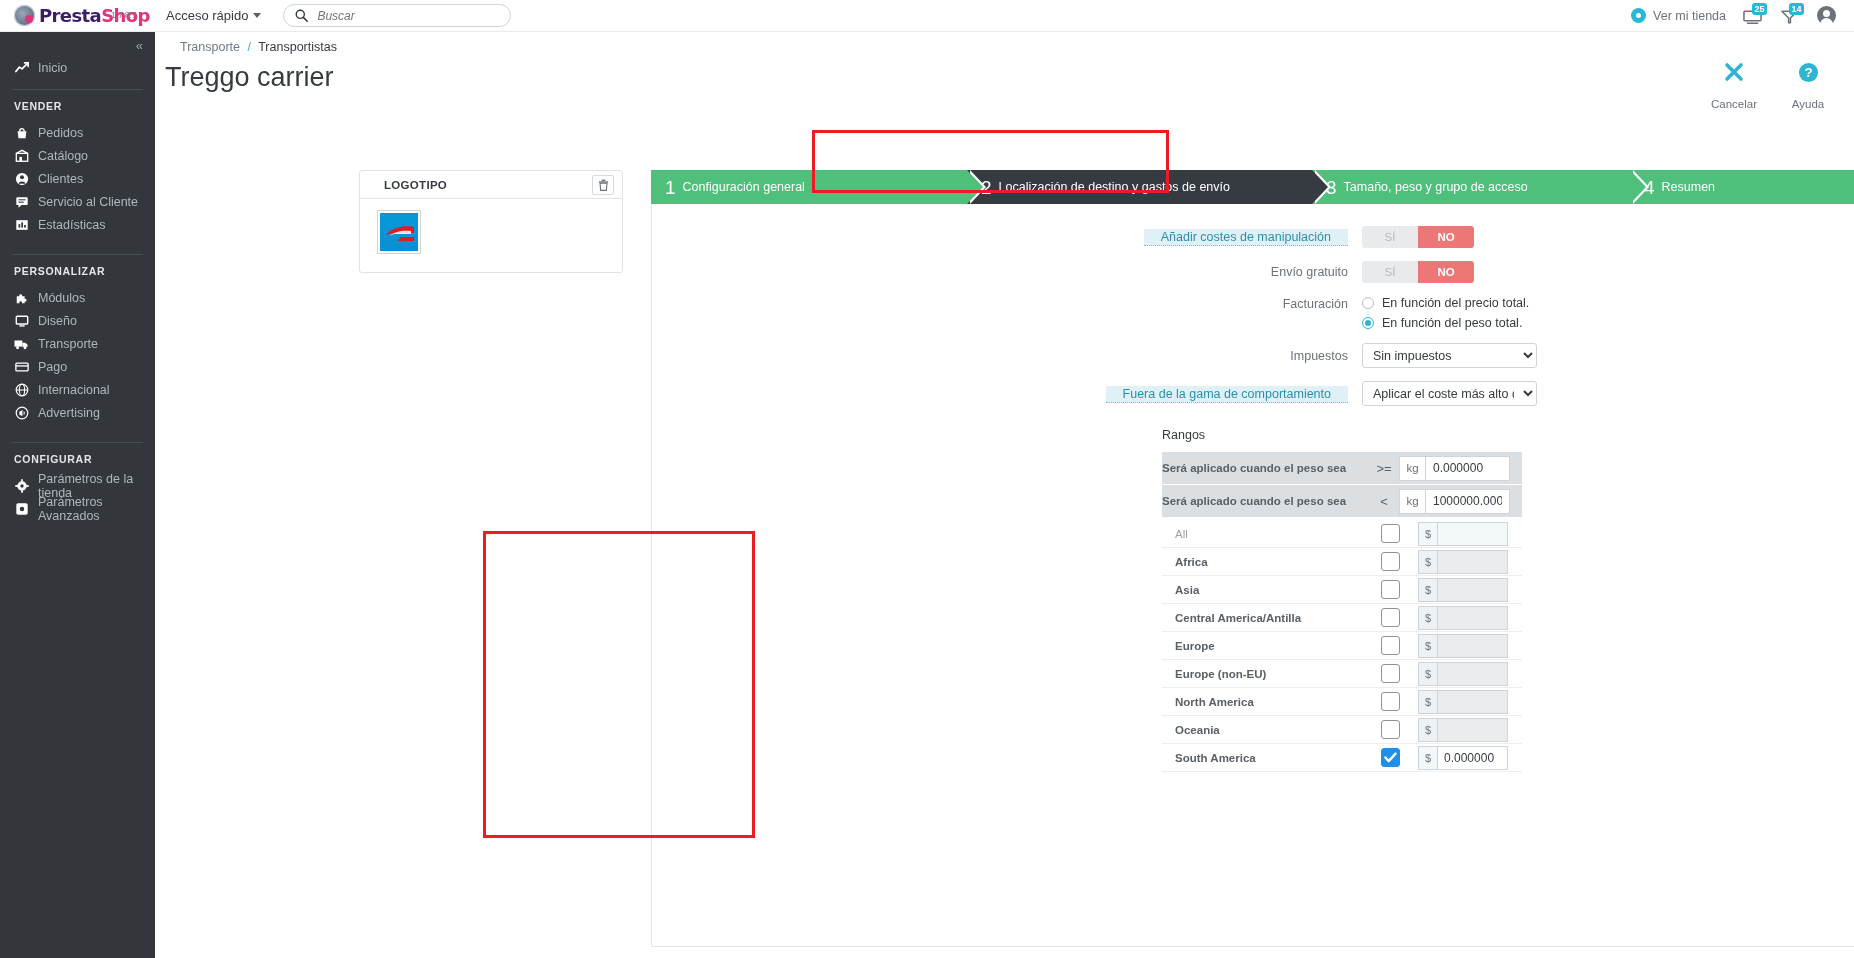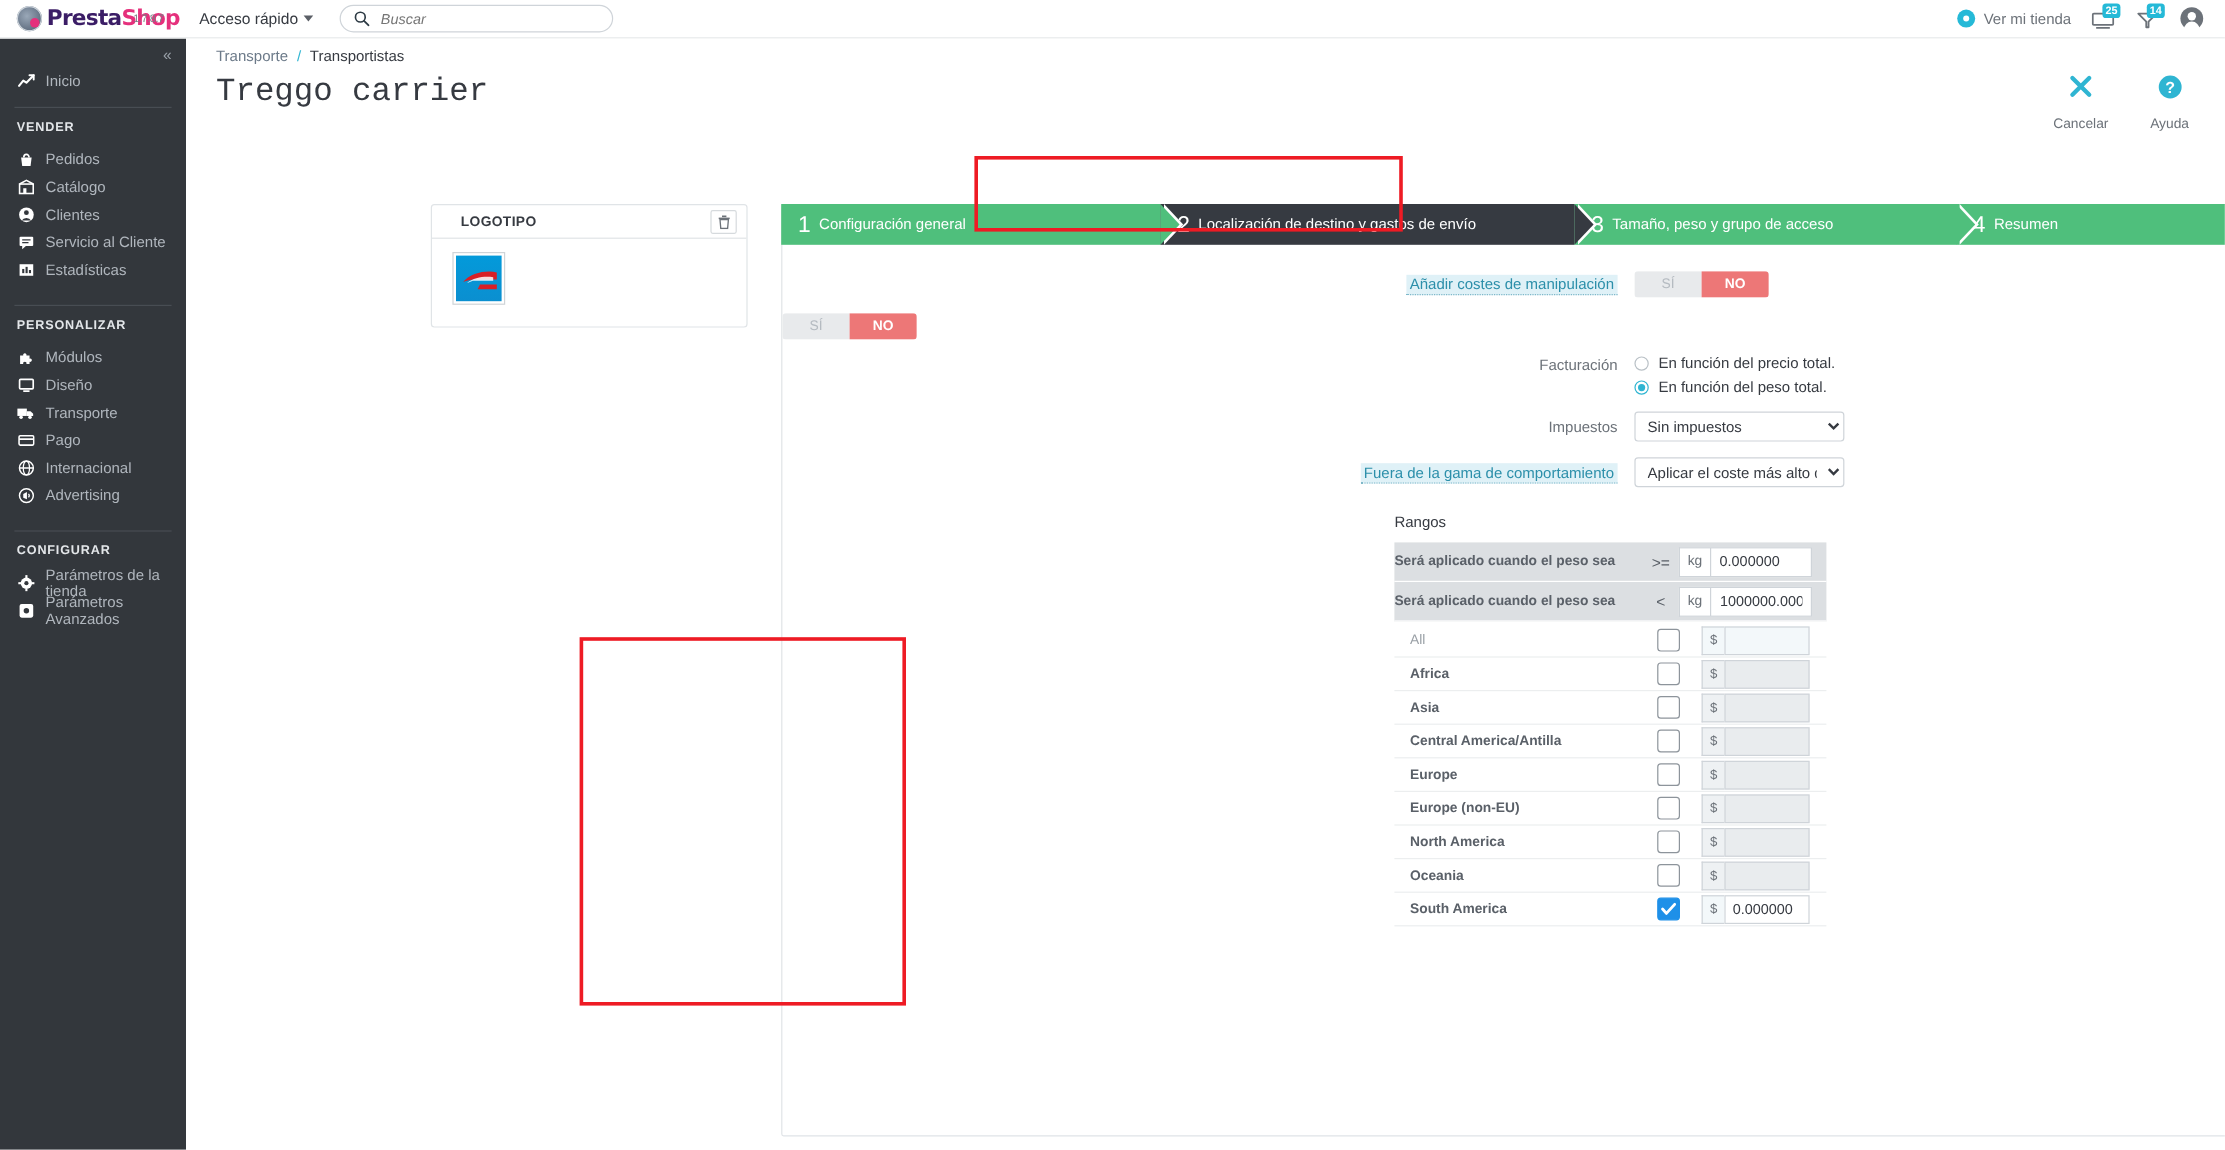--- a/index.html
+++ b/index.html
@@ -145,23 +145,23 @@
     position: absolute; left: 155px; top: 32px;
     width: 1699px; height: 926px;
     background: #fff; overflow: hidden;
   }
   #breadcrumb {
     margin: 8px 0 0 25px; font-size: 12.5px; color: #6c7a89;
   }
   #breadcrumb .sep { color: #2fb5d2; margin: 0 4px; }
   #breadcrumb .current { color: #363a41; }
   #page-title {
-    margin: 8px 0 0 25px;
+    margin: 8px 0 0 10px;
     font-size: 27px; font-weight: normal; color: #363a41;
-    font-family: Liberation Mono, monospace;
+    font-family: Liberation Sans, sans-serif;
   }
   #toolbar-actions {
     position: absolute; right: 22px; top: 26px;
     display: flex; gap: 26px;
   }
   .tb-action { text-align: center; cursor: pointer; width: 48px; }
   .tb-action .tb-ico { height: 28px; display: flex; align-items: center; justify-content: center; }
   .tb-action .tb-lbl { font-size: 11.5px; color: #6c7279; margin-top: 12px; }
 
   
@@ -236,21 +236,21 @@
   .step.s4 { flex: 1; }
 
   
   .form-area { padding: 22px 0 0 0; }
   .frow { display: flex; align-items: center; margin-bottom: 13px; }
   .flabel {
     width: 710px; text-align: right; padding-right: 14px;
     font-size: 12.5px; color: #6c7279;
   }
   .flabel .hl {
-    background: #dff1f7; color: #2c8faa; padding: 1px 3px;
+    background: #dff1f7; color: #2c8faa; padding: 1px 17px;
     border-bottom: 1px dotted #7fb8c9;
   }
   .toggle { display: flex; height: 22px; border-radius: 3px; overflow: hidden; }
   .toggle .opt {
     width: 56px; display: flex; align-items: center; justify-content: center;
     font-size: 11.5px; cursor: pointer; font-weight: bold;
   }
   .toggle .opt.off-unsel { background: #e8eaec; color: #b5bbc1; font-weight: normal; }
   .toggle .opt.no-sel { background: #ed7777; color: #fff; }
   .radio-group { display: flex; flex-direction: column; gap: 6px; }
@@ -627,20 +627,21 @@
         <div class="flabel">
           <span class="hl">Añadir costes de manipulación</span>
         </div>
         <div class="toggle">
           <div class="opt off-unsel">SÍ</div>
           <div class="opt no-sel">NO</div>
         </div>
       </div>
 
       <div class="frow">
+        <div class="flabel">Envío gratuito</div>
         <div class="toggle">
           <div class="opt off-unsel">SÍ</div>
           <div class="opt no-sel">NO</div>
         </div>
       </div>
 
       <div class="frow" style="align-items:flex-start;">
         <div class="flabel" style="padding-top:1px;">Facturación</div>
         <div class="radio-group">
           <label class="radio-line">

